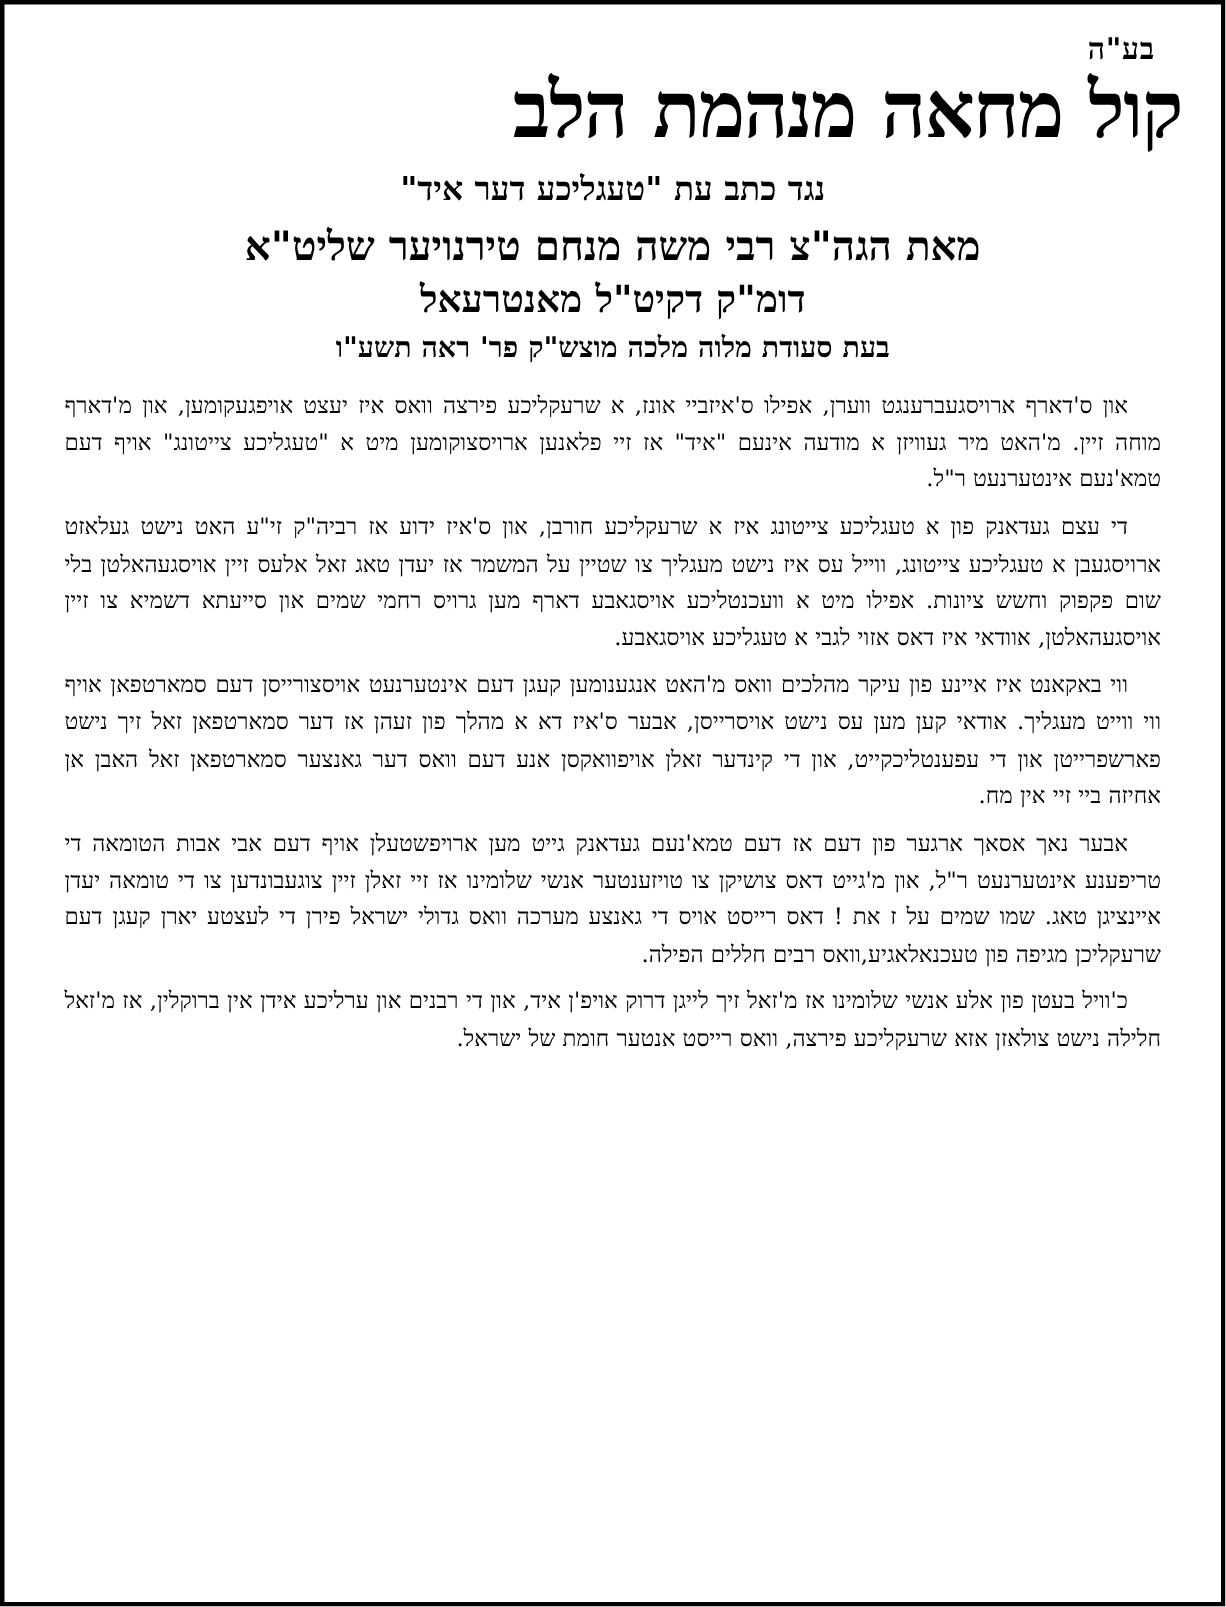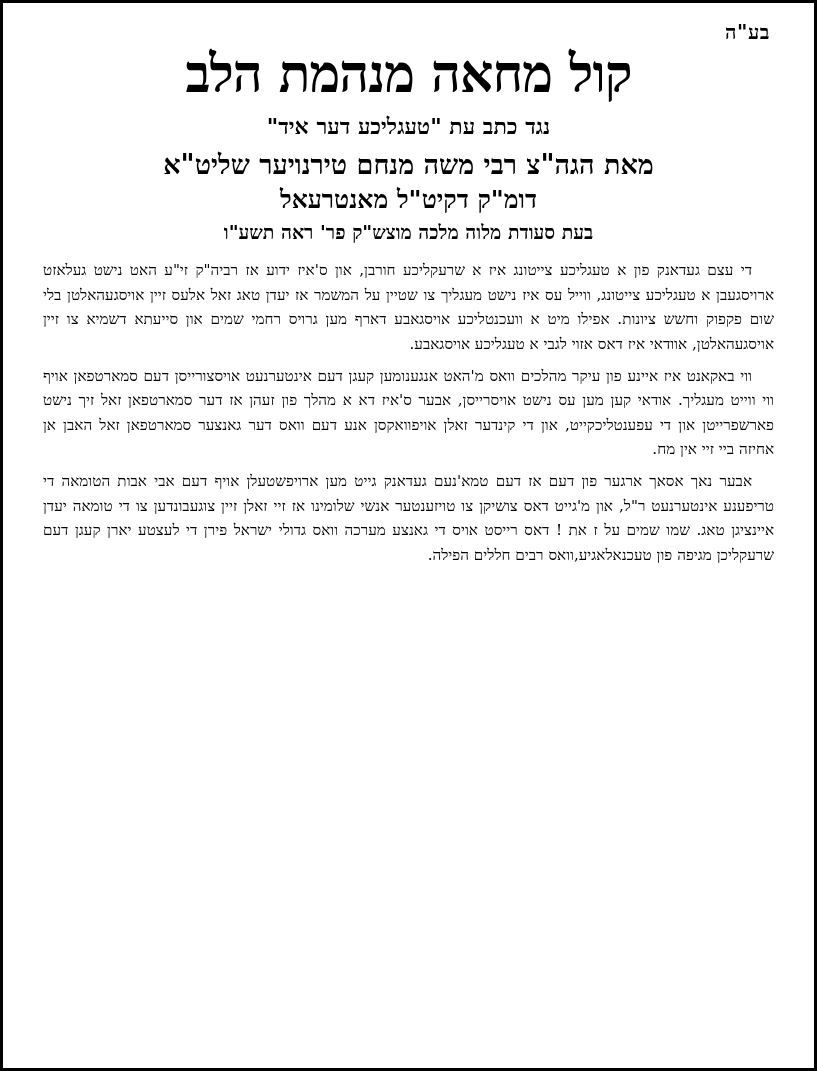--- a/index.html
+++ b/index.html
@@ -27,21 +27,21 @@
     font-size: 20px;
     font-weight: bold;
     letter-spacing: 0.5px;
     margin: 4px 18px 2px 0;
     line-height: 1.1;
   }
   .main-title {
     font-family: "DejaVu Serif", serif;
     font-size: 52px;
     font-weight: bold;
-    text-align: center;
+    text-align: right;
     line-height: 1.05;
     margin: 4px 0 12px 0;
     letter-spacing: -1px;
   }
   .subtitle-1 {
     font-family: "DejaVu Serif", serif;
     font-size: 22px;
     font-weight: bold;
     text-align: center;
     margin: 6px 0 10px 0;
@@ -95,18 +95,20 @@
 
   <div class="subtitle-1">נגד כתב עת "טעגליכע דער איד"</div>
 
   <div class="subtitle-2">מאת הגה"צ רבי משה מנחם טירנויער שליט"א</div>
 
   <div class="subtitle-3">דומ"ק דקיט"ל מאנטרעאל</div>
 
   <div class="subtitle-4">בעת סעודת מלוה מלכה מוצש"ק פר' ראה תשע"ו</div>
 
   <div class="body-text">
+    <p class="para">און ס'דארף ארויסגעברענגט ווערן, אפילו ס'איזביי אונז, א שרעקליכע פירצה וואס איז יעצט אויפגעקומען, און מ'דארף מוחה זיין. מ'האט מיר געוויזן א מודעה אינעם "איד" אז זיי פלאנען ארויסצוקומען מיט א "טעגליכע צייטונג" אויף דעם טמא'נעם אינטערנעט ר"ל.</p>
     <p class="para">די עצם געדאנק פון א טעגליכע צייטונג איז א שרעקליכע חורבן, און ס'איז ידוע אז רביה"ק זי"ע האט נישט געלאזט ארויסגעבן א טעגליכע צייטונג, ווייל עס איז נישט מעגליך צו שטיין על המשמר אז יעדן טאג זאל אלעס זיין אויסגעהאלטן בלי שום פקפוק וחשש ציונות. אפילו מיט א וועכנטליכע אויסגאבע דארף מען גרויס רחמי שמים און סייעתא דשמיא צו זיין אויסגעהאלטן, אוודאי איז דאס אזוי לגבי א טעגליכע אויסגאבע.</p>
     <p class="para">ווי באקאנט איז איינע פון עיקר מהלכים וואס מ'האט אנגענומען קעגן דעם אינטערנעט אויסצורייסן דעם סמארטפאן אויף ווי ווייט מעגליך. אודאי קען מען עס נישט אויסרייסן, אבער ס'איז דא א מהלך פון זעהן אז דער סמארטפאן זאל זיך נישט פארשפרייטן און די עפענטליכקייט, און די קינדער זאלן אויפוואקסן אנע דעם וואס דער גאנצער סמארטפאן זאל האבן אן אחיזה ביי זיי אין מח.</p>
     <p class="para">אבער נאך אסאך ארגער פון דעם אז דעם טמא'נעם געדאנק גייט מען ארויפשטעלן אויף דעם אבי אבות הטומאה די טריפענע אינטערנעט ר"ל, און מ'גייט דאס צושיקן צו טויזענטער אנשי שלומינו אז זיי זאלן זיין צוגעבונדען צו די טומאה יעדן איינציגן טאג. שמו שמים על ז את ! דאס רייסט אויס די גאנצע מערכה וואס גדולי ישראל פירן די לעצטע יארן קעגן דעם שרעקליכן מגיפה פון טעכנאלאגיע,וואס רבים חללים הפילה.</p>
+    <p class="para">כ'וויל בעטן פון אלע אנשי שלומינו אז מ'זאל זיך לייגן דרוק אויפ'ן איד, און די רבנים און ערליכע אידן אין ברוקלין, אז מ'זאל חלילה נישט צולאזן אזא שרעקליכע פירצה, וואס רייסט אנטער חומת של ישראל.</p>
   </div>
 
 </div>
 
 </body></html>

